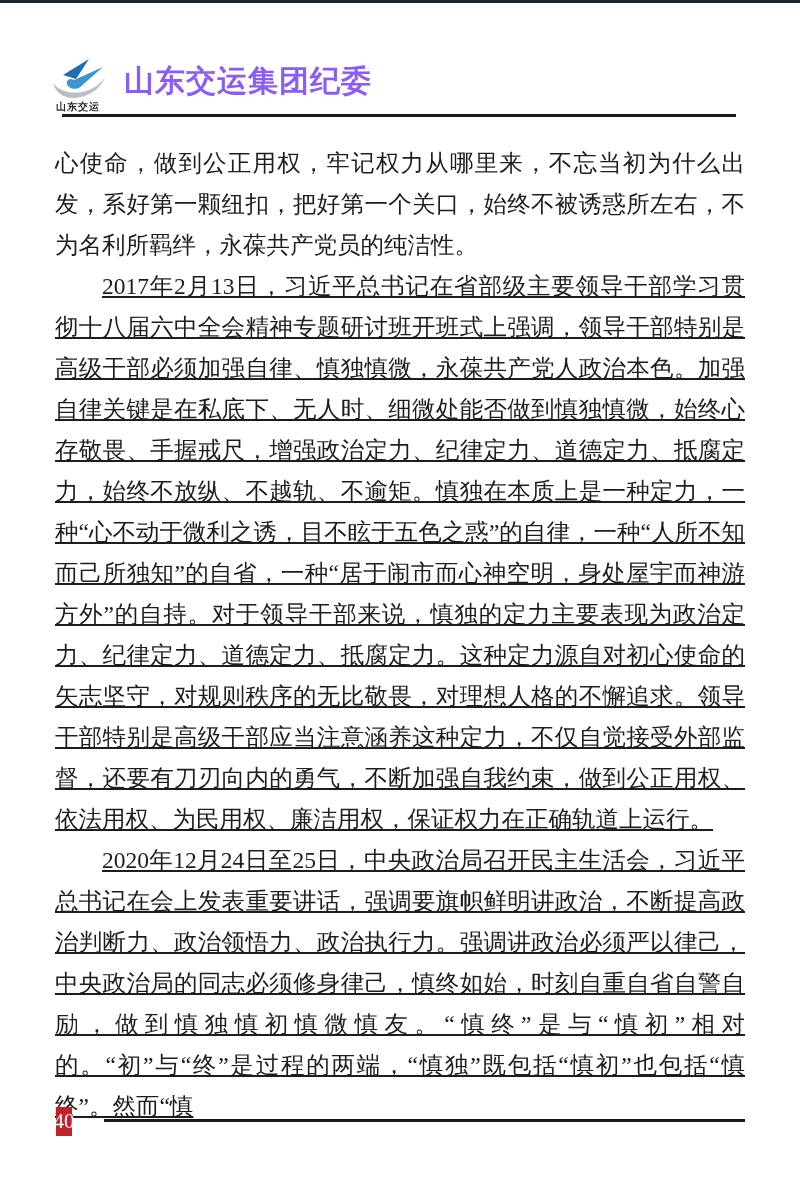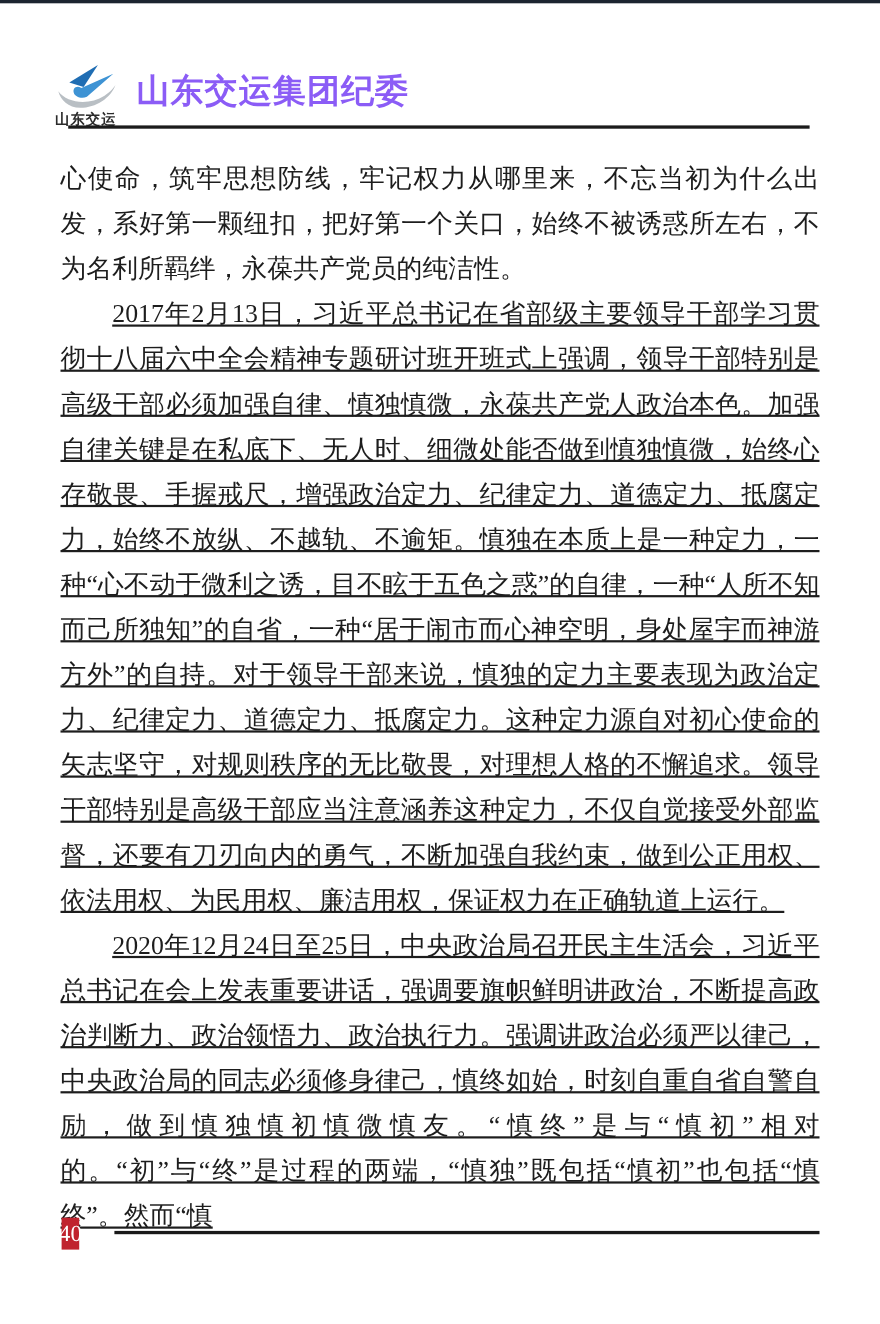--- a/index.html
+++ b/index.html
@@ -30,21 +30,21 @@
   }
   .logo {
     width: 64px;
     display: flex;
     flex-direction: column;
     align-items: center;
   }
   .logo svg { display: block; }
   .logo-caption {
     font-family: "Liberation Sans", sans-serif;
-    font-size: 13px;
+    font-size: 10px;
     font-weight: bold;
     color: #2b2b2b;
     letter-spacing: 1px;
     margin-top: 1px;
     white-space: nowrap;
   }
   .page-title {
     font-family: "Liberation Sans", sans-serif;
     font-size: 30px;
     font-weight: bold;
@@ -115,21 +115,21 @@
         </svg>
       </span>
       <span class="logo-caption">山东交运</span>
     </div>
     <div class="page-title">山东交运集团纪委</div>
   </div>
 
   <div class="header-rule"></div>
 
   <div class="content">
-    <p>心使命，筑牢思想防线，牢记权力从哪里来，不忘当初为什么出发，系好第一颗纽扣，把好第一个关口，始终不被诱惑所左右，不为名利所羁绊，永葆共产党员的纯洁性。</p>
+    <p>心使命，做到公正用权，牢记权力从哪里来，不忘当初为什么出发，系好第一颗纽扣，把好第一个关口，始终不被诱惑所左右，不为名利所羁绊，永葆共产党员的纯洁性。</p>
     <p class="indent">2017年2月13日，习近平总书记在省部级主要领导干部学习贯彻十八届六中全会精神专题研讨班开班式上强调，领导干部特别是高级干部必须加强自律、慎独慎微，永葆共产党人政治本色。加强自律关键是在私底下、无人时、细微处能否做到慎独慎微，始终心存敬畏、手握戒尺，增强政治定力、纪律定力、道德定力、抵腐定力，始终不放纵、不越轨、不逾矩。慎独在本质上是一种定力，一种“心不动于微利之诱，目不眩于五色之惑”的自律，一种“人所不知而己所独知”的自省，一种“居于闹市而心神空明，身处屋宇而神游方外”的自持。对于领导干部来说，慎独的定力主要表现为政治定力、纪律定力、道德定力、抵腐定力。这种定力源自对初心使命的矢志坚守，对规则秩序的无比敬畏，对理想人格的不懈追求。领导干部特别是高级干部应当注意涵养这种定力，不仅自觉接受外部监督，还要有刀刃向内的勇气，不断加强自我约束，做到公正用权、依法用权、为民用权、廉洁用权，保证权力在正确轨道上运行。</p>
     <p class="indent">2020年12月24日至25日，中央政治局召开民主生活会，习近平总书记在会上发表重要讲话，强调要旗帜鲜明讲政治，不断提高政治判断力、政治领悟力、政治执行力。强调讲政治必须严以律己，中央政治局的同志必须修身律己，慎终如始，时刻自重自省自警自励，做到慎独慎初慎微慎友。“慎终”是与“慎初”相对的。“初”与“终”是过程的两端，“慎独”既包括“慎初”也包括“慎终”。然而“慎</p>
   </div>
 
   <div class="footer-badge">40</div>
   <div class="footer-rule"></div>
 
 </div>
 
 </body></html>

